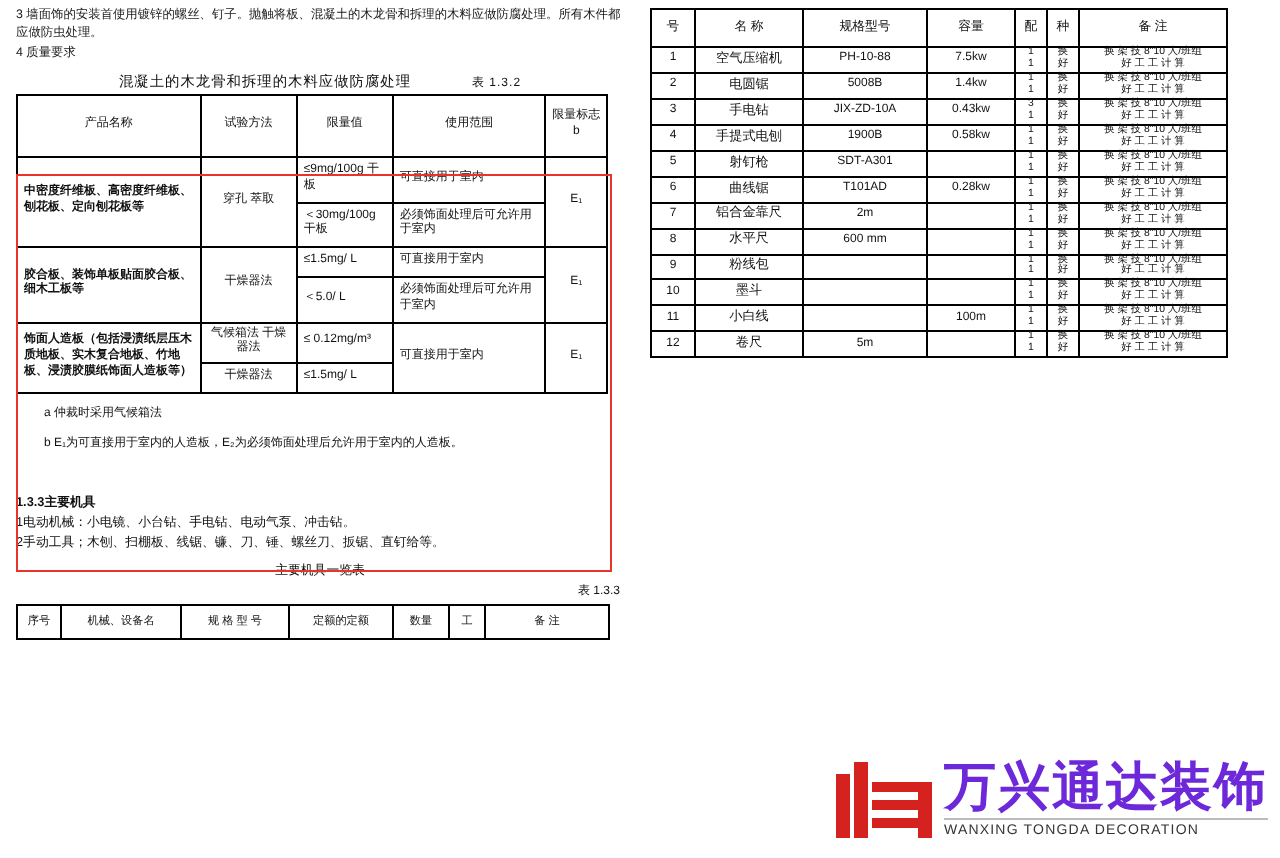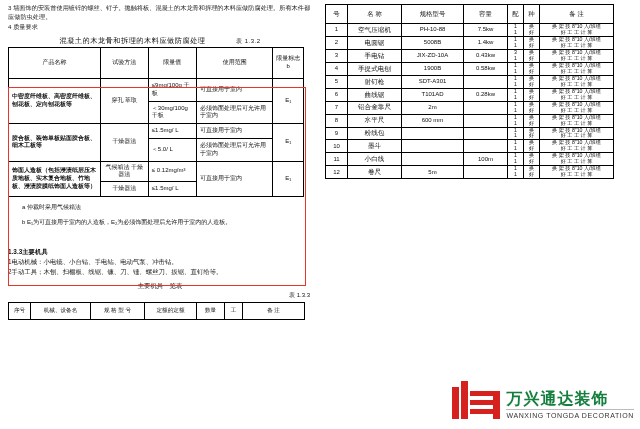--- a/index.html
+++ b/index.html
@@ -50,21 +50,21 @@
     font-size:30px;line-height:1.18;letter-spacing:2px;
     text-align:center;text-shadow:0 0 1px rgba(224,32,32,.5);
     z-index:40;
   }
 
   
   .logo{position:absolute;right:6px;bottom:10px;display:flex;align-items:flex-end;z-index:30;}
   .logo-mark{width:48px;height:38px;position:relative;margin-right:6px;}
   .logo-mark .bar{position:absolute;background:#d6221f;}
   .logo-text{display:flex;flex-direction:column;}
-  .logo-cn{font-family:"DejaVu Serif", serif;font-weight:bold;font-size:16px;color:#15803d;letter-spacing:1px;line-height:1;}
+  .logo-cn{font-family:"DejaVu Serif", serif;font-weight:bold;font-size:26px;color:#6d28d9;letter-spacing:1px;line-height:1;}
   .logo-en{font-size:7px;color:#333;letter-spacing:.6px;margin-top:3px;}
   .logo-rule{border-top:1px solid #bbb;margin-top:2px;padding-top:2px;}
 </style>
 </head>
 <body>
 
 <div class="page">
 
   <div class="left">
 

